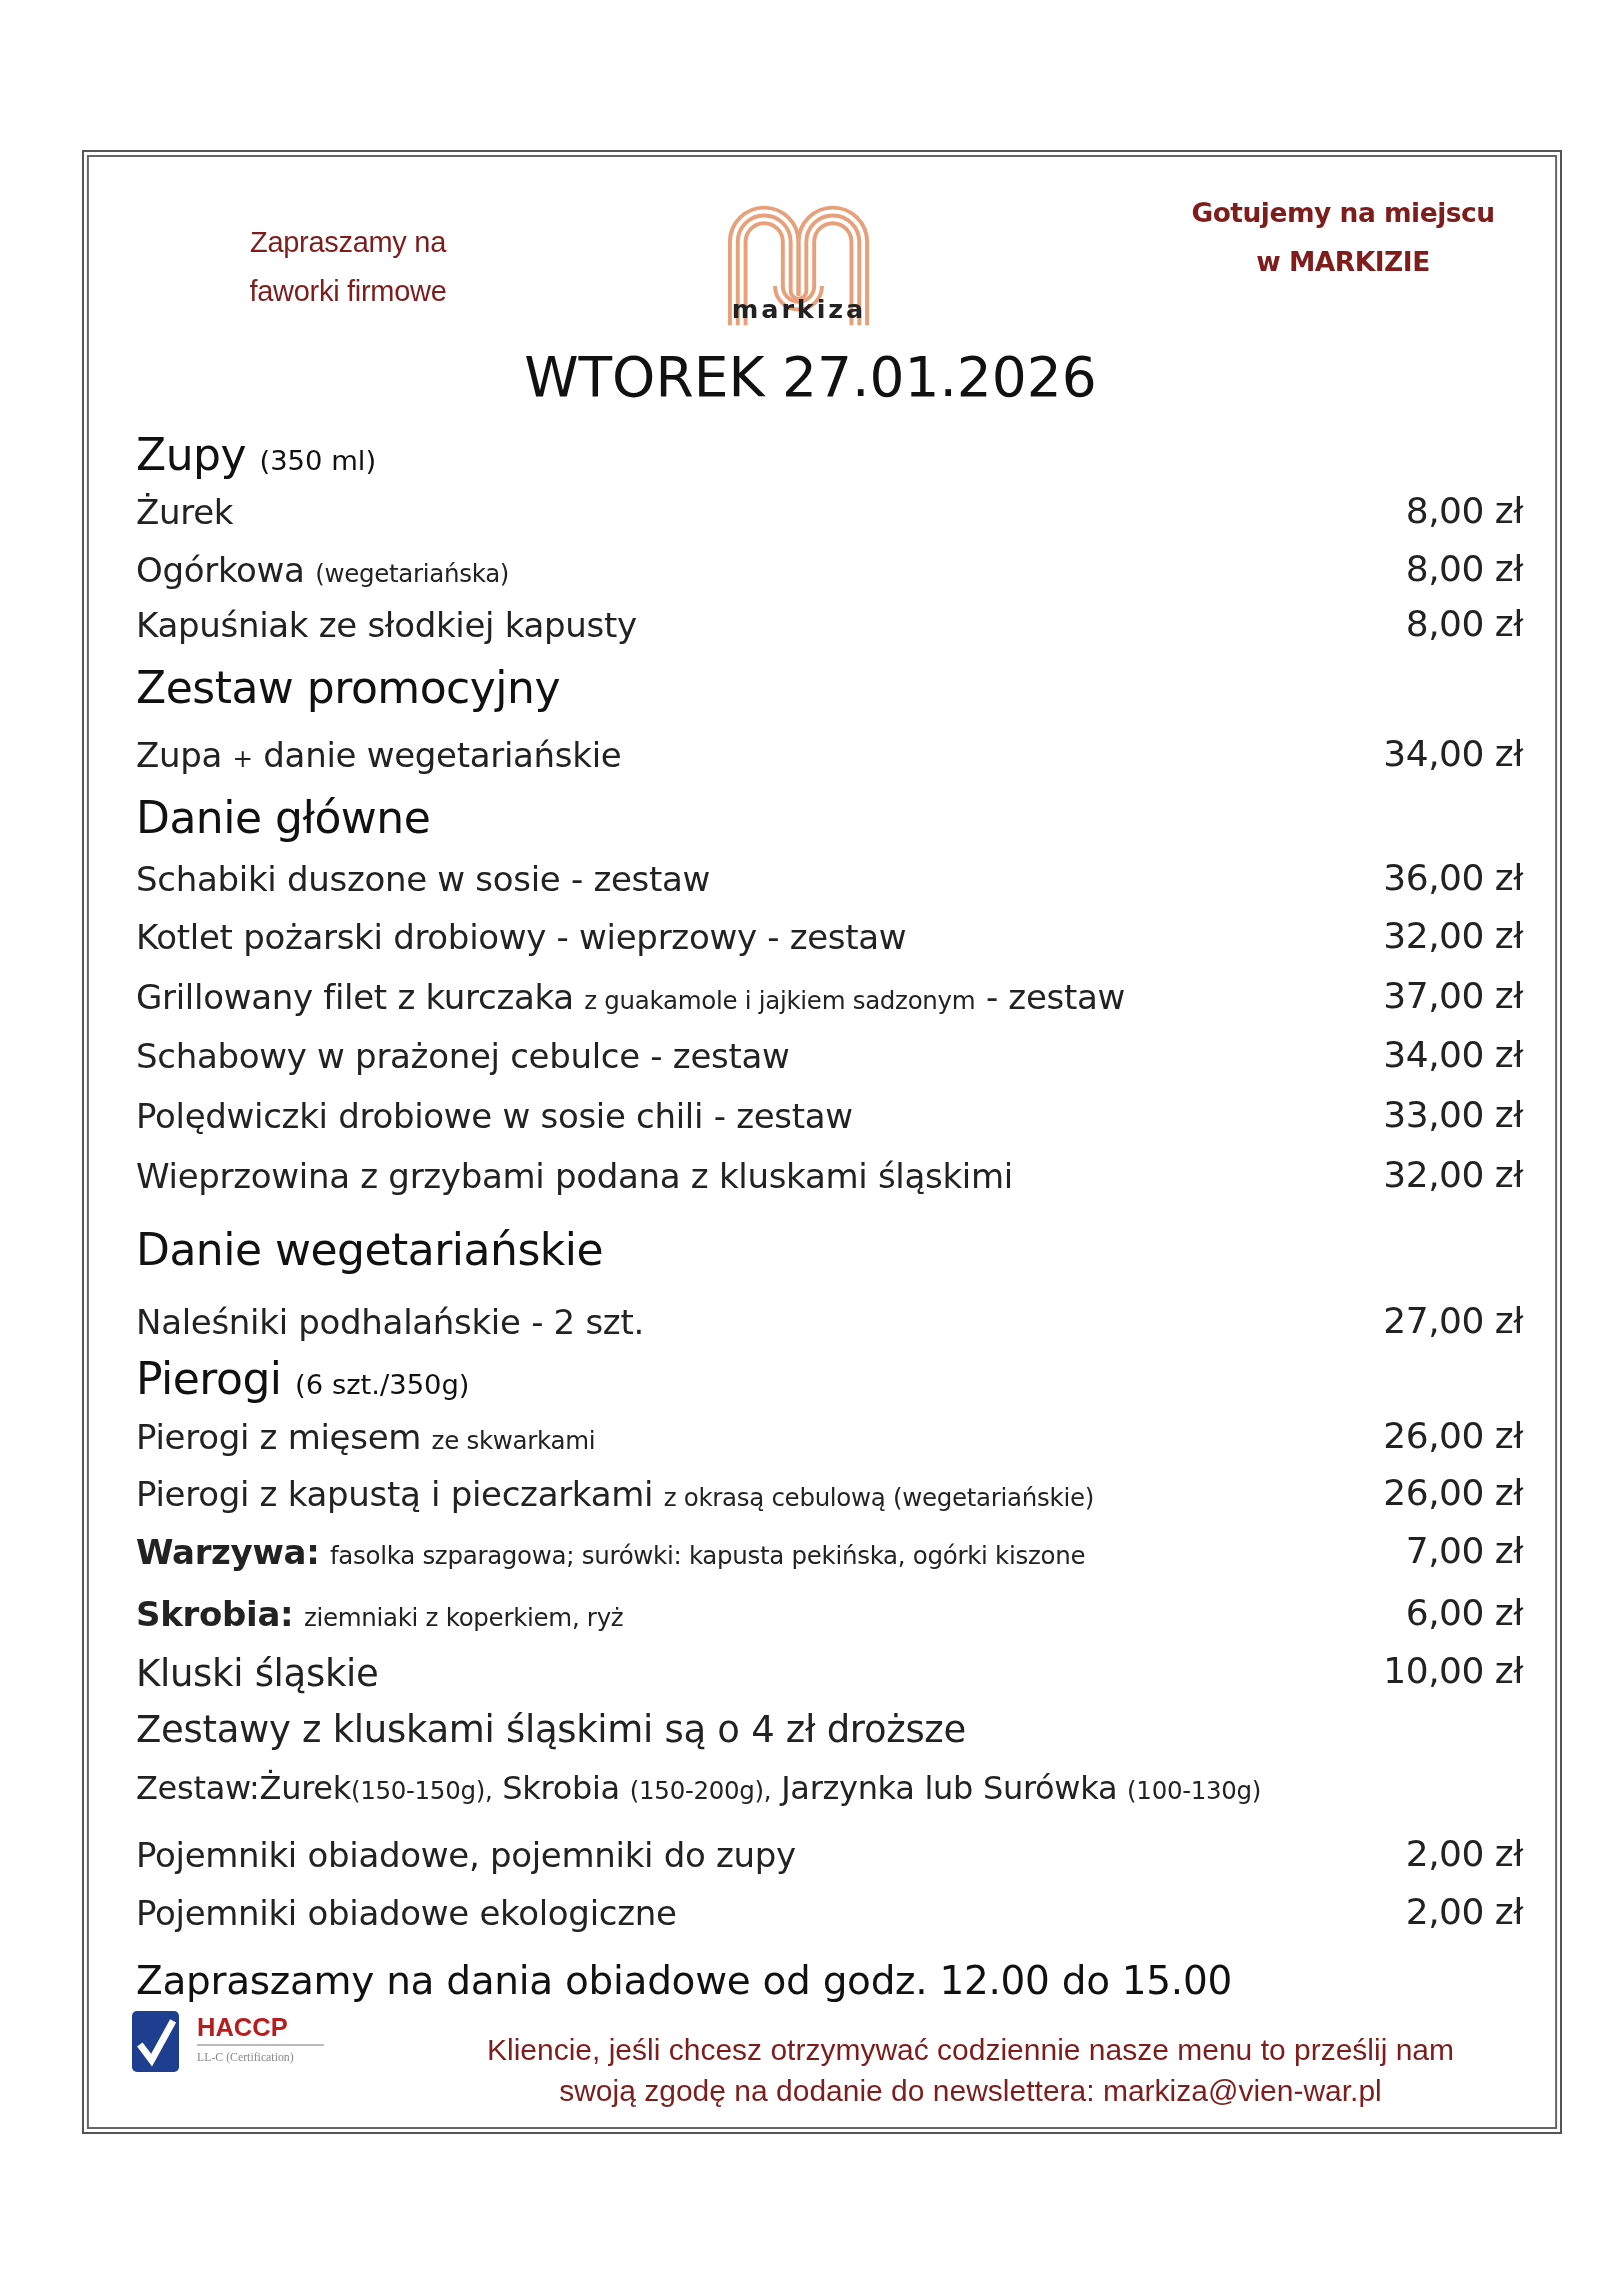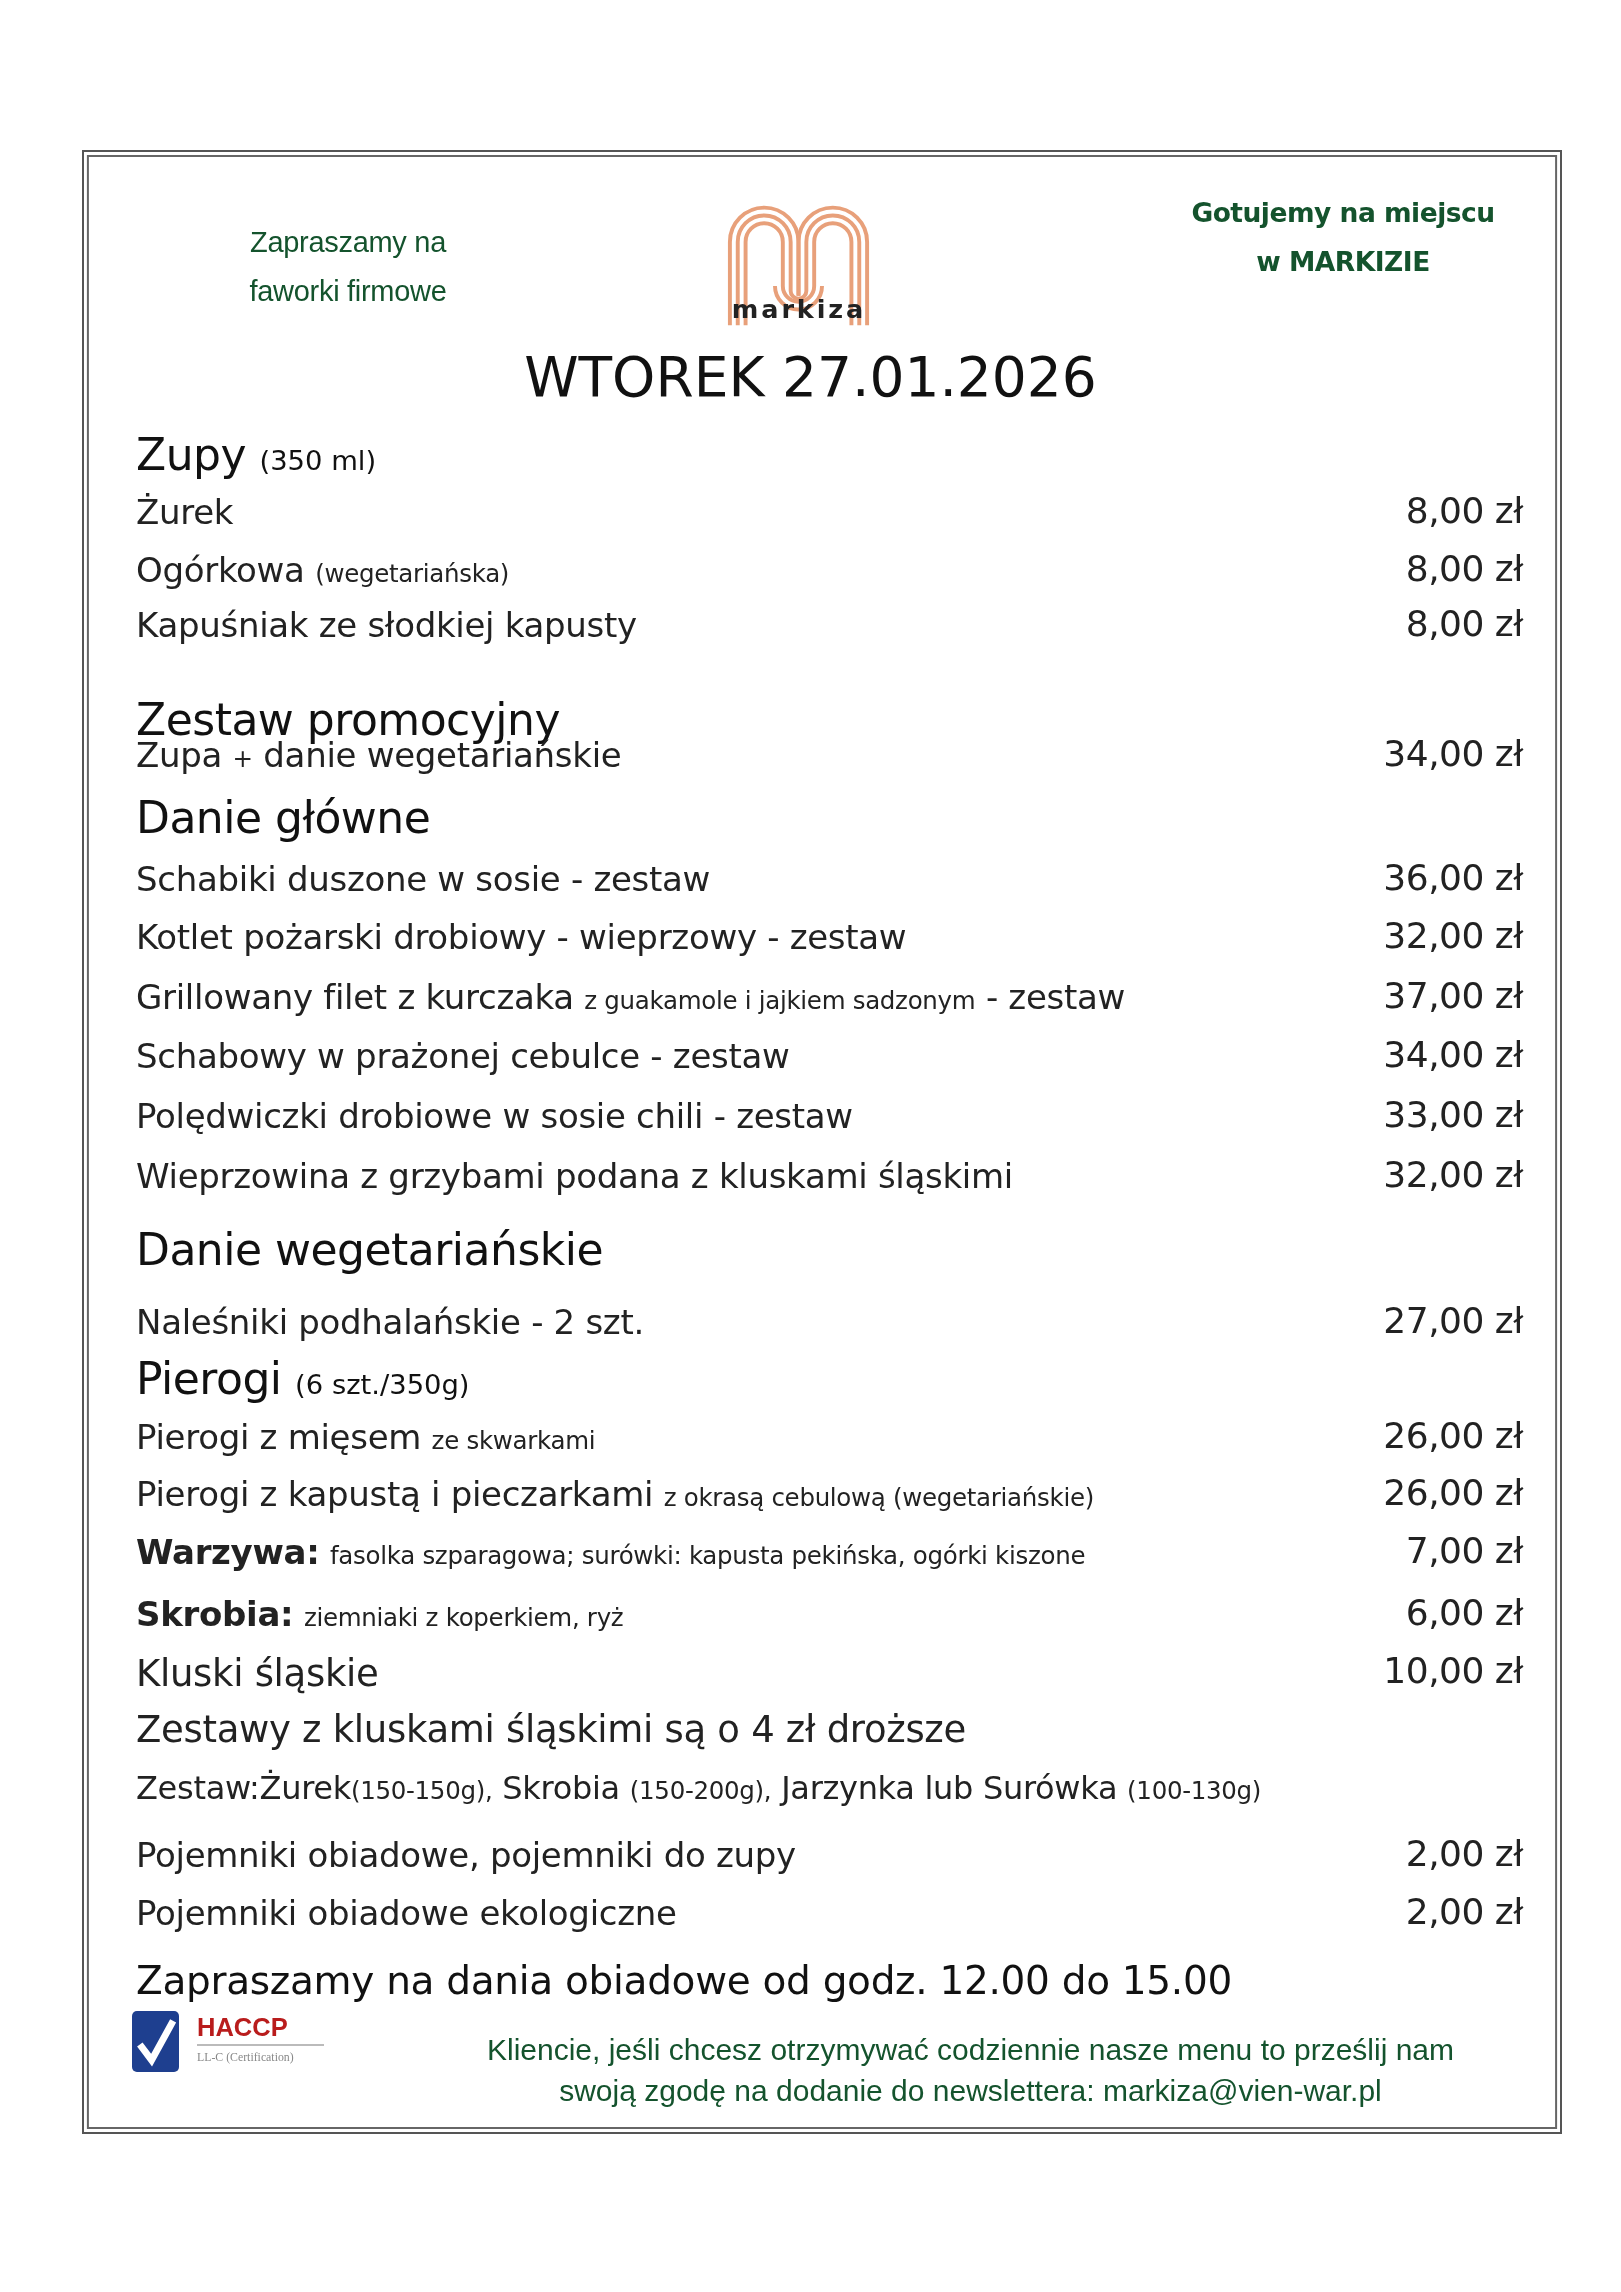--- a/index.html
+++ b/index.html
@@ -1,21 +1,21 @@
 <!DOCTYPE html>
 <html><head>
 <meta charset="utf-8">
 <style>
   html, body { margin:0; padding:0; background:#ffffff; }
   body { width:1621px; height:2293px; position:relative; overflow:hidden;
          font-family:"DejaVu Sans", sans-serif; color:#1a1a1a; }
   .frame { position:absolute; left:82px; top:150px; width:1480px; height:1984px;
            border:2.9px solid #555; box-shadow: inset 0 0 0 2.9px #fff, inset 0 0 0 4.9px #666; box-sizing:border-box; }
   .abs { position:absolute; white-space:nowrap; }
-  .red { color:#14532d; }
+  .red { color:#7f1d1d; }
   .promo-left { left:196px; top:218px; width:304px; text-align:center; font-size:29px; line-height:49px; font-family:"Liberation Sans", sans-serif; letter-spacing:-0.3px; }
   .promo-right { left:1157px; top:188px; width:372px; text-align:center; font-size:29px; line-height:49px; font-weight:bold; font-family:"DejaVu Sans", sans-serif; letter-spacing:-0.5px; }
   .promo-right span { display:block; font-size:26.5px; }
   .logo { left:720px; top:188px; width:157px; height:147px; }
   .logo-word { left:711px; top:294px; width:176px; text-align:center; font-size:25.5px; font-weight:bold; letter-spacing:2.9px; color:#222; }
   .title { left:0; width:1621px; text-align:center; top:345px; font-size:55px; color:#111; letter-spacing:0px; font-family:"DejaVu Sans", sans-serif; }
   .sec { left:136px; font-size:44px; color:#111; letter-spacing:-0.5px; }
   .sec small { font-size:27.4px; letter-spacing:0; }
   .item { left:136px; font-size:34px; color:#222; letter-spacing:-0.3px; }
   .item small { font-size:24.5px; }
@@ -65,21 +65,21 @@
   <span>Zupy</span>
   <small>(350 ml)</small>
 </div>
 <div class="abs item" style="top:492px"><span>Żurek</span></div>
 <div class="abs price" style="top:490px">8,00 zł</div>
 <div class="abs item" style="top:550px"><span>Ogórkowa</span> <small>(wegetariańska)</small></div>
 <div class="abs price" style="top:548px">8,00 zł</div>
 <div class="abs item" style="top:605px"><span>Kapuśniak ze słodkiej kapusty</span></div>
 <div class="abs price" style="top:603px">8,00 zł</div>
 
-<div class="abs sec" style="top:694px">Zestaw promocyjny</div>
+<div class="abs sec" style="top:662px">Zestaw promocyjny</div>
 <div class="abs item" style="top:735px">
   <span>Zupa</span>
   <small>+</small>
   <span>danie wegetariańskie</span>
 </div>
 <div class="abs price" style="top:733px">34,00 zł</div>
 
 <div class="abs sec" style="top:792px">Danie główne</div>
 <div class="abs item" style="top:859px">Schabiki duszone w sosie - zestaw</div>
 <div class="abs price" style="top:857px">36,00 zł</div>

